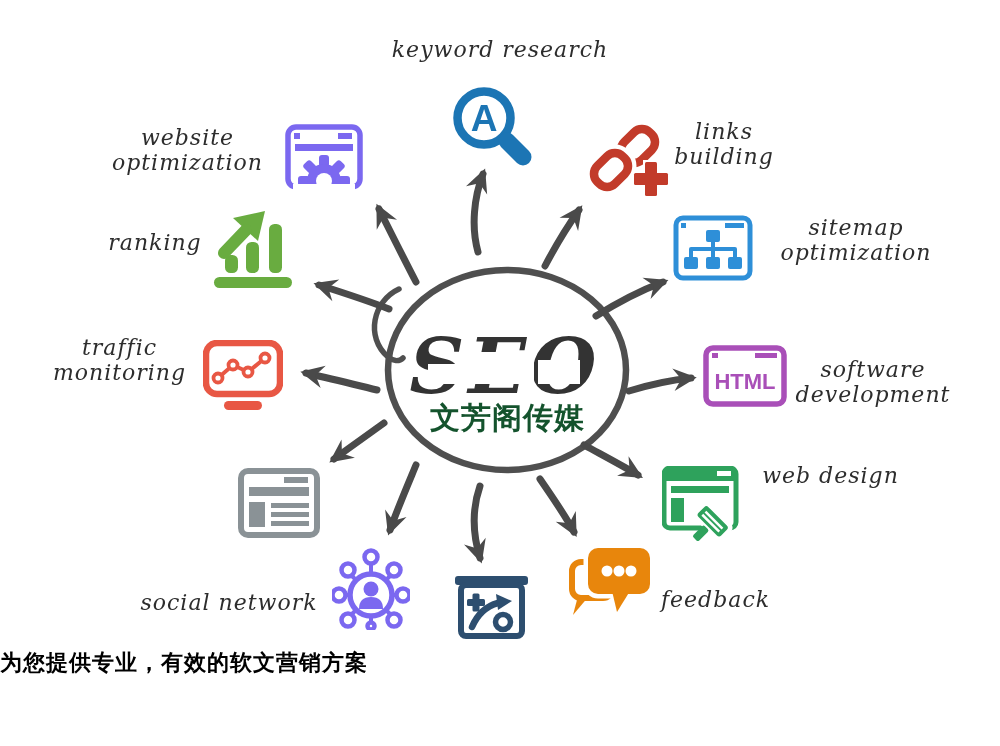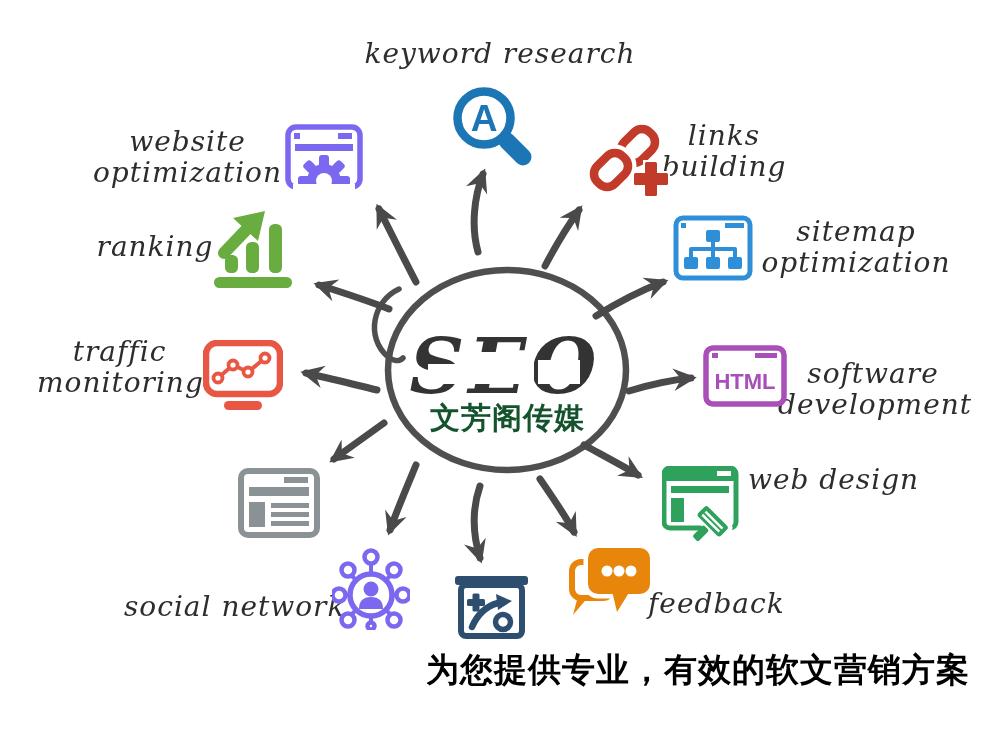--- a/index.html
+++ b/index.html
@@ -1,31 +1,31 @@
 <!DOCTYPE html>
 <html><head>
 <meta charset="utf-8">
 <style>
   html,body{margin:0;padding:0;background:#fff;}
   #canvas{position:relative;width:1000px;height:746px;background:#ffffff;overflow:hidden;
           font-family:"Liberation Sans",sans-serif;}
   .layer{position:absolute;left:0;top:0;width:1000px;height:746px;pointer-events:none;}
   .hand{position:absolute;font-family:"DejaVu Serif","Liberation Serif",serif;font-style:italic;
-        color:#2d2d2d;font-size:28px;line-height:1.12;text-align:center;letter-spacing:1px;white-space:nowrap;}
+        color:#2d2d2d;font-size:22px;line-height:1.12;text-align:center;letter-spacing:1px;white-space:nowrap;}
   .hand .l{display:block;}
   .icon{position:absolute;}
   .icon svg{display:block;width:100%;height:100%;}
   .seo-brand{position:absolute;left:400px;top:322px;width:210px;text-align:center;
              font-family:"DejaVu Serif",serif;font-style:italic;font-weight:bold;
              font-size:76px;color:#333;letter-spacing:4px;z-index:2;}
   .patch{position:absolute;background:#ffffff;z-index:3;}
   .company{position:absolute;left:390px;top:398px;width:235px;text-align:center;
            font-weight:bold;font-size:30px;color:#14532d;z-index:4;letter-spacing:1px;}
-  .tagline{position:absolute;left:0;top:648px;width:970px;text-align:right;
-           font-weight:bold;font-size:33px;color:#000;letter-spacing:1px;}
+  .tagline{position:absolute;left:0;top:648px;width:970px;text-align:left;
+           font-weight:bold;font-size:22px;color:#000;letter-spacing:1px;}
 </style>
 </head>
 <body>
 
 <div id="canvas">
 
   <svg class="layer" viewBox="0 0 1000 746">
     <defs>
       <marker id="ah" viewBox="0 0 10 10" refX="7.5" refY="5" markerWidth="3.6" markerHeight="3.6" orient="auto-start-reverse">
         <path d="M0.5,0.5 L9.8,5 L0.5,9.5 L3.6,5 Z" fill="#4a4a4a"></path>

